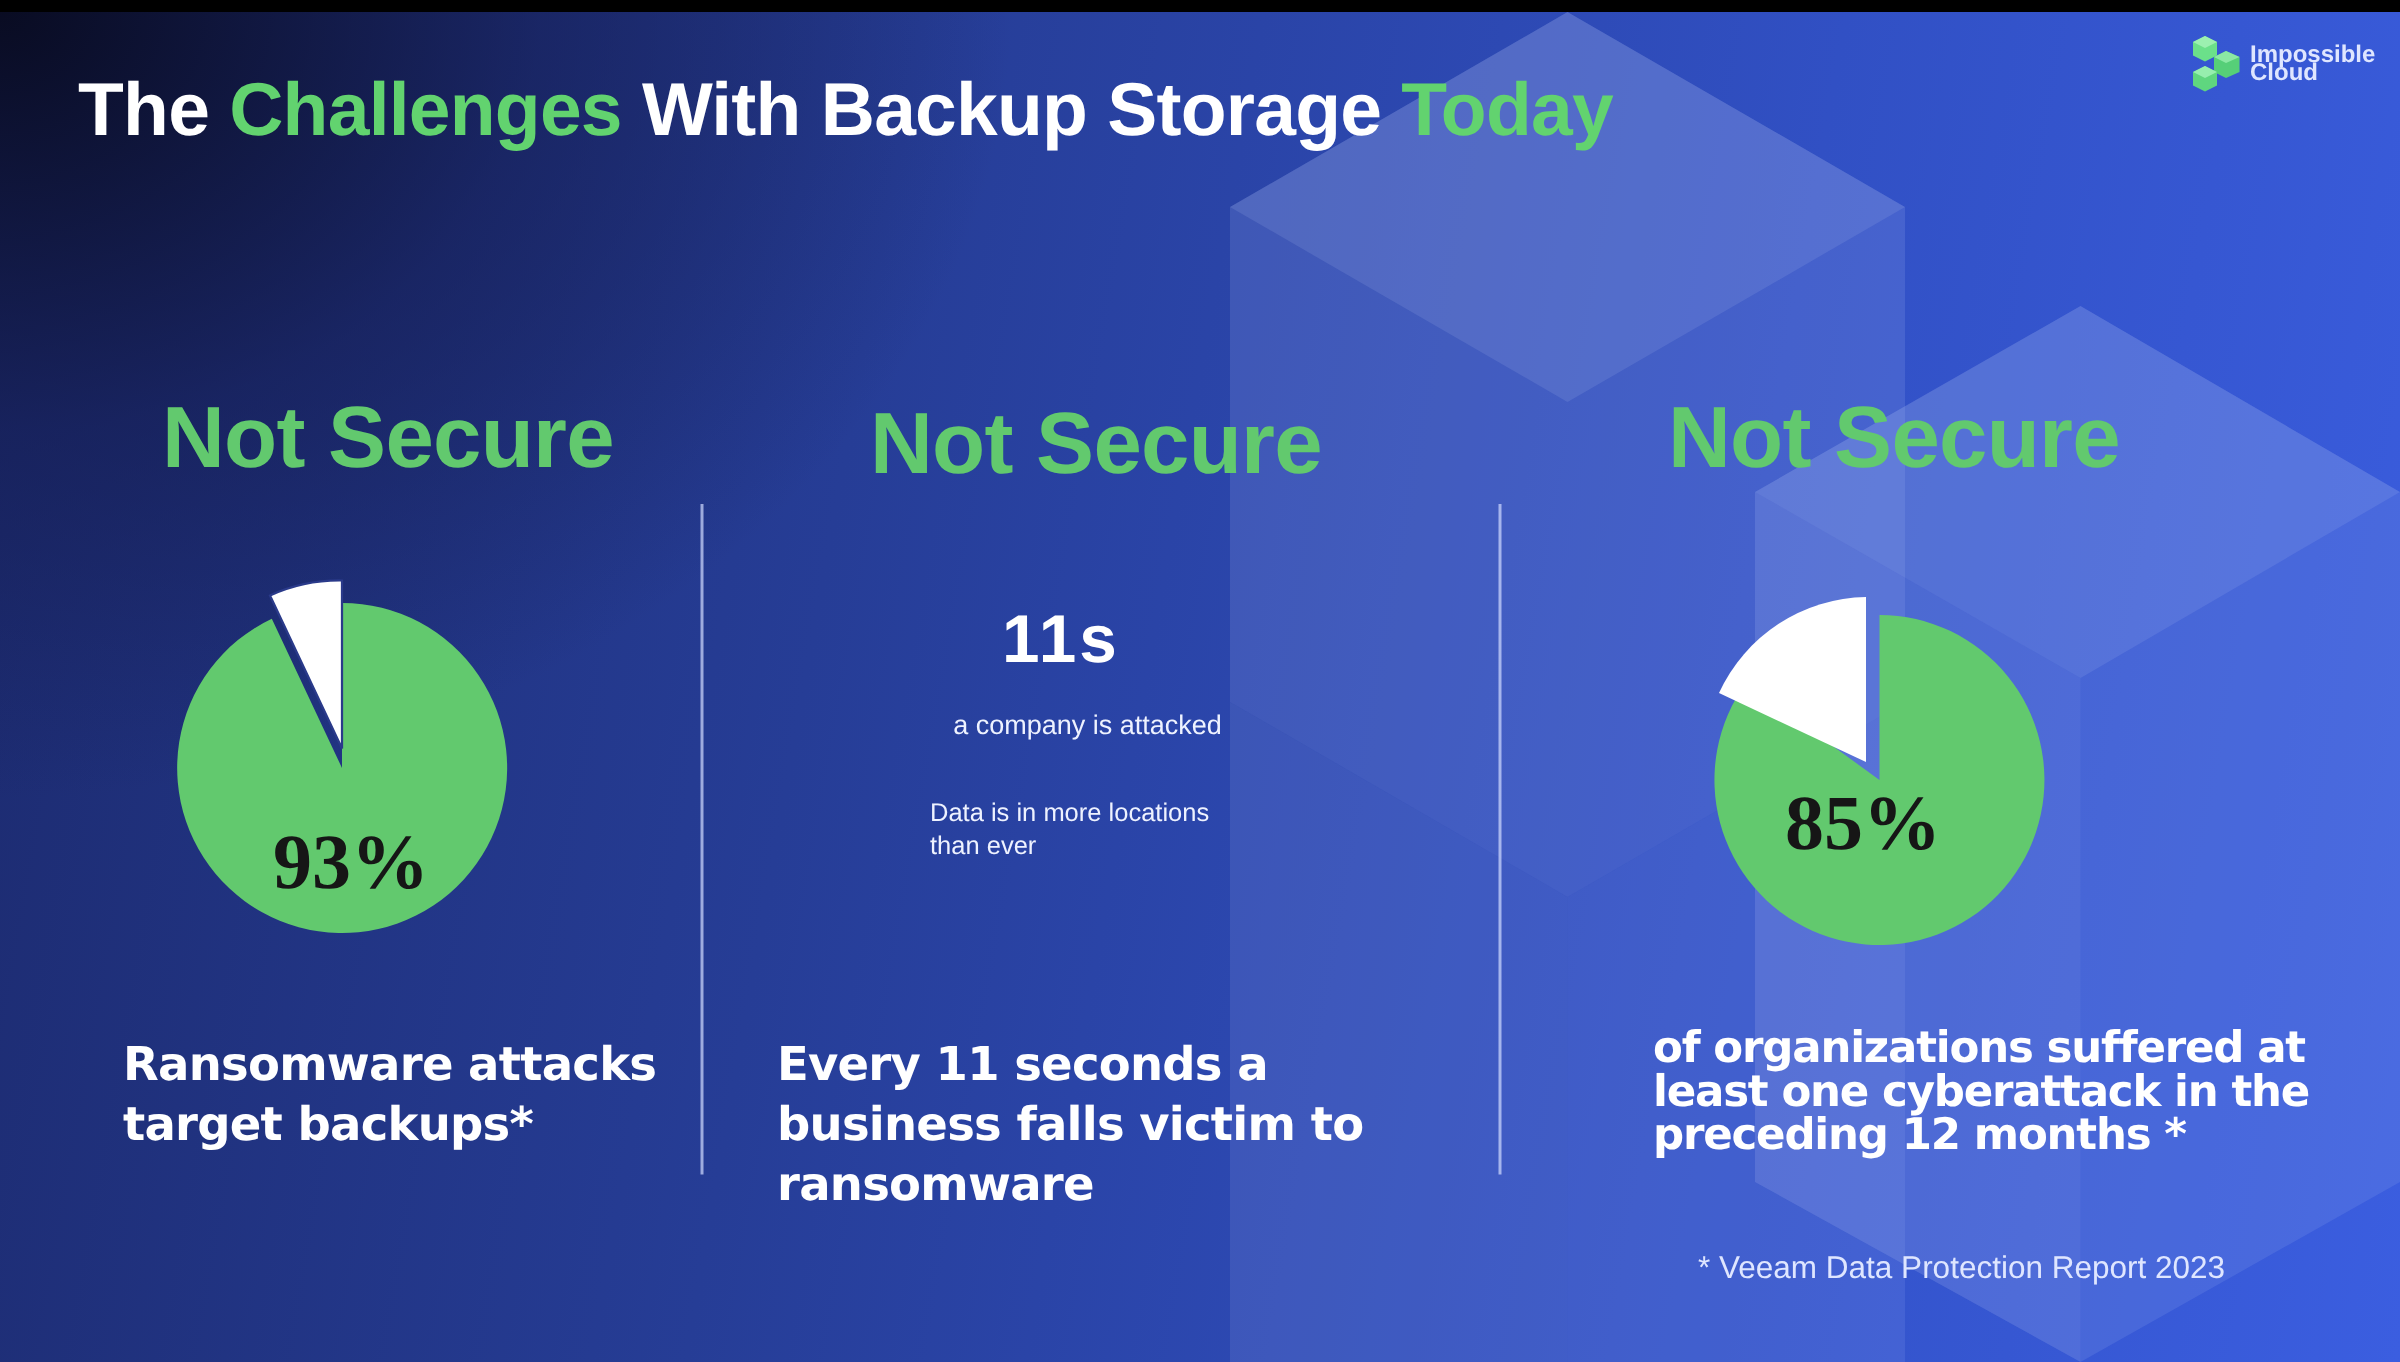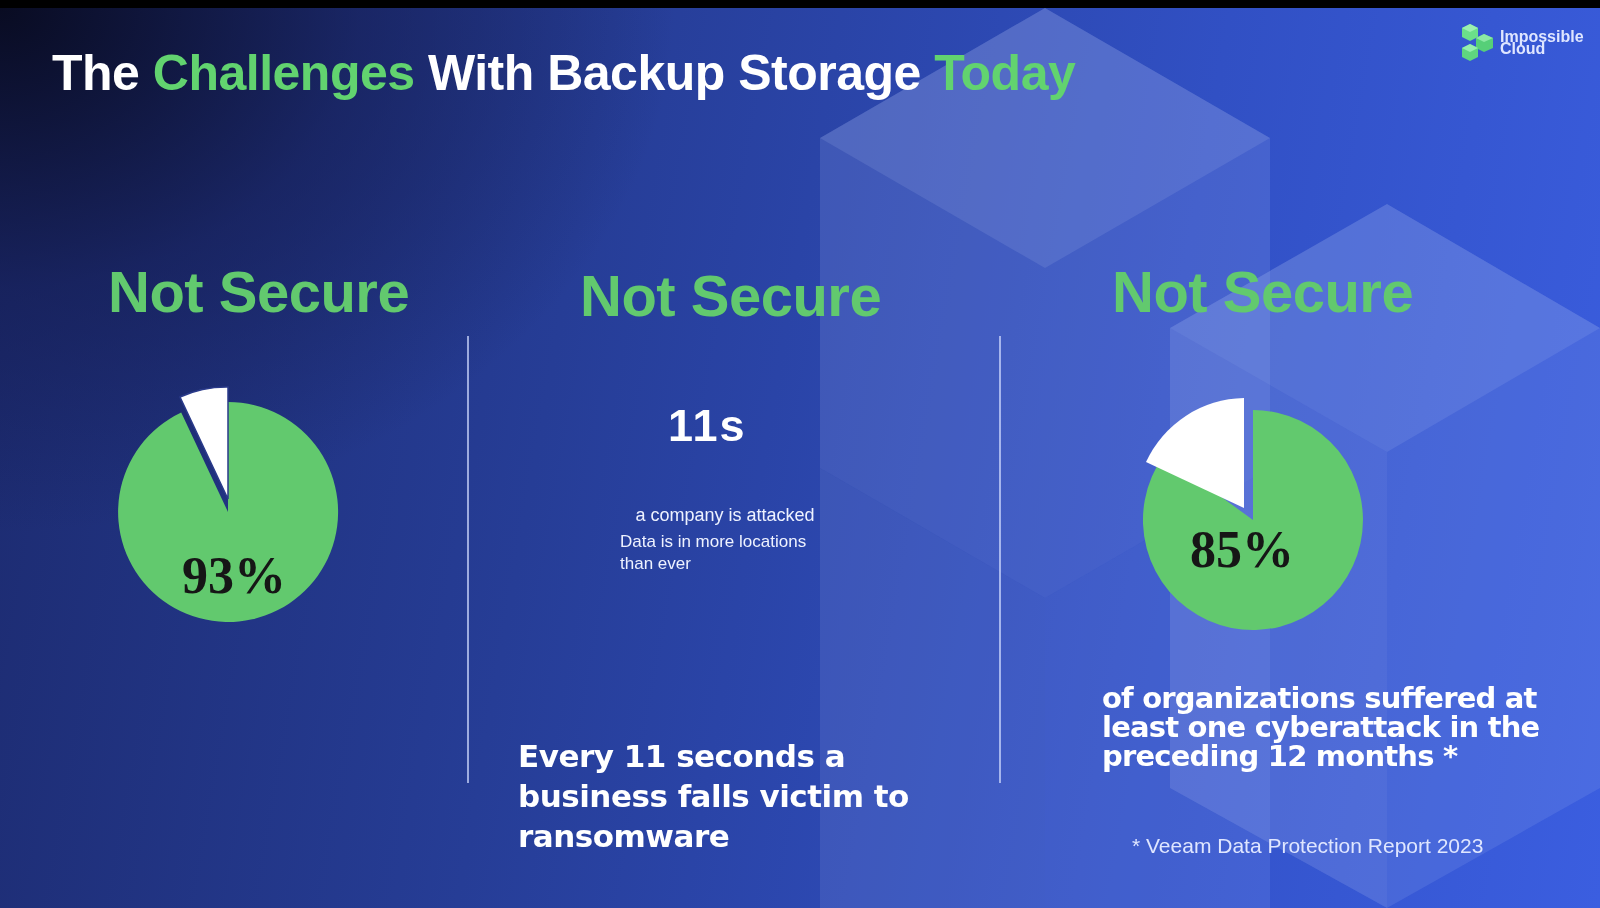--- a/index.html
+++ b/index.html
@@ -11,25 +11,25 @@
   .bg-shapes{position:absolute;left:0;top:0;width:1600px;height:900px;}
   .title{position:absolute;left:52px;top:36px;font-size:50px;font-weight:bold;color:#ffffff;letter-spacing:-0.5px;white-space:nowrap;}
   .title .hl{color:#62d36f;}
   .logo{position:absolute;left:1462px;top:16px;display:flex;align-items:center;gap:6px;}
   .logo-text{color:#dfe6ff;font-size:16px;font-weight:bold;line-height:12px;}
   .col-head{position:absolute;font-size:58px;font-weight:bold;color:#62c96e;white-space:nowrap;letter-spacing:-0.5px;}
   .divider{position:absolute;top:328px;width:2px;height:447px;background:rgba(210,220,255,0.7);}
   .pie{position:absolute;}
   .pct{position:absolute;font-size:52px;font-weight:bold;color:#161616;white-space:nowrap;}
   .stat-num{position:absolute;left:668px;top:392px;font-family:Liberation Sans, sans-serif;font-size:45px;font-weight:bold;color:#fff;letter-spacing:2px;}
-  .stat-sub{position:absolute;left:620px;top:465px;width:210px;text-align:center;font-size:18px;color:#eef2ff;margin-top:32px;}
+  .stat-sub{position:absolute;left:620px;top:465px;width:210px;text-align:center;font-size:18px;color:#eef2ff;}
   .stat-note{position:absolute;left:620px;top:523px;width:210px;font-size:17px;color:#eef2ff;line-height:22px;}
   .caption{position:absolute;color:#fff;font-weight:bold;font-family:"DejaVu Sans",sans-serif;}
   .cap1{left:82px;top:682px;font-size:31px;line-height:40px;width:400px;letter-spacing:-0.5px;}
-  .cap2{left:518px;top:682px;font-size:31px;line-height:40px;width:420px;letter-spacing:-0.5px;margin-top:46px;}
+  .cap2{left:518px;top:682px;font-size:31px;line-height:40px;width:420px;letter-spacing:-0.5px;}
   .cap3{left:1064px;top:676px;font-size:29px;line-height:29px;width:440px;letter-spacing:-0.8px;margin-left:38px;}
   .footnote{position:absolute;left:1132px;top:826px;font-size:21px;color:#dfe6ff;white-space:nowrap;}
 </style>
 </head>
 <body>
 
 <div class="slide">
 
   <svg class="bg-shapes" viewBox="0 0 1600 900">
 
@@ -66,20 +66,21 @@
   <div class="col-head" style="left:108px;top:250px;">Not Secure</div>
 
   <svg class="pie" style="left:118px;top:376px;" width="224" height="240" viewBox="0 0 224 240">
 
     <path d="M110,128 L110,18 A110,110 0 1,1 63.2,28.5 Z" fill="#62c96e"></path>
 
     <path d="M110,115 L62,13 A112,112 0 0,1 110,3 Z" fill="#ffffff" stroke="#2a3a8a" stroke-width="1.5"></path>
   </svg>
   <div class="pct" style="left:182px;top:538px;font-family:Liberation Serif, serif;">93%</div>
 
+  <div class="caption cap1">Ransomware attacks target backups*</div>
 
   <div class="divider" style="left:467px;"></div>
 
   <div class="col-head" style="left:580px;top:254px;">Not Secure</div>
   <div class="stat-num">11s</div>
   <div class="stat-sub">a company is attacked</div>
   <div class="stat-note">Data is in more locations than ever</div>
   <div class="caption cap2">Every 11 seconds a business falls victim to ransomware</div>
 
   <div class="divider" style="left:999px;"></div>

